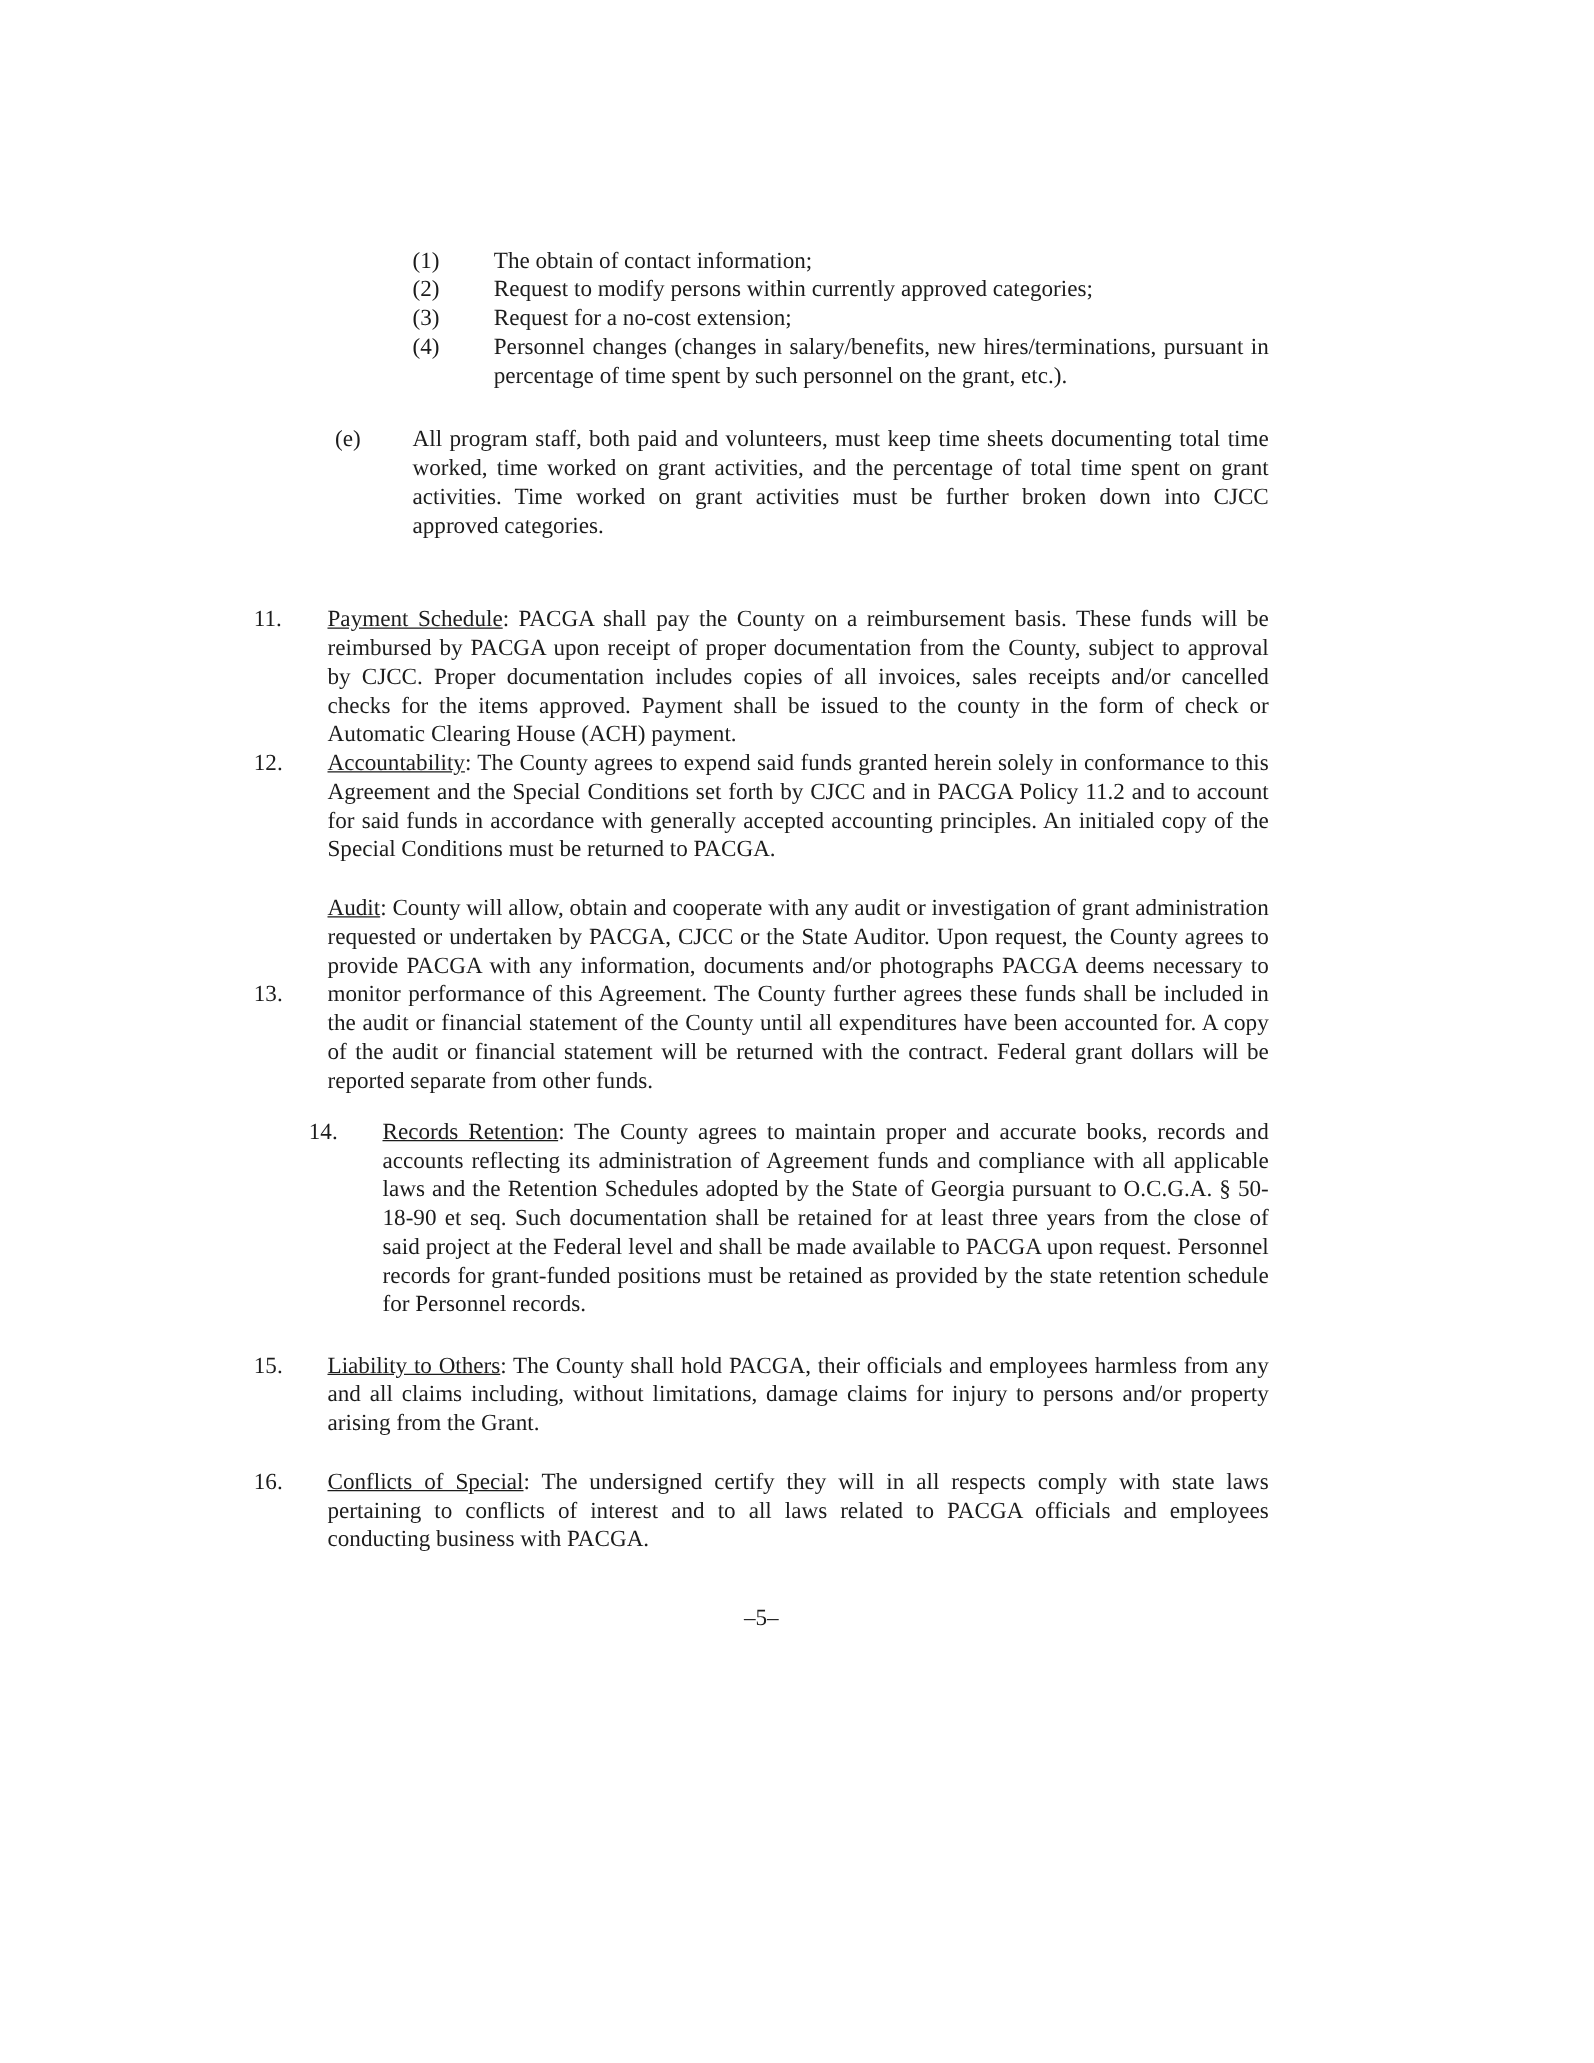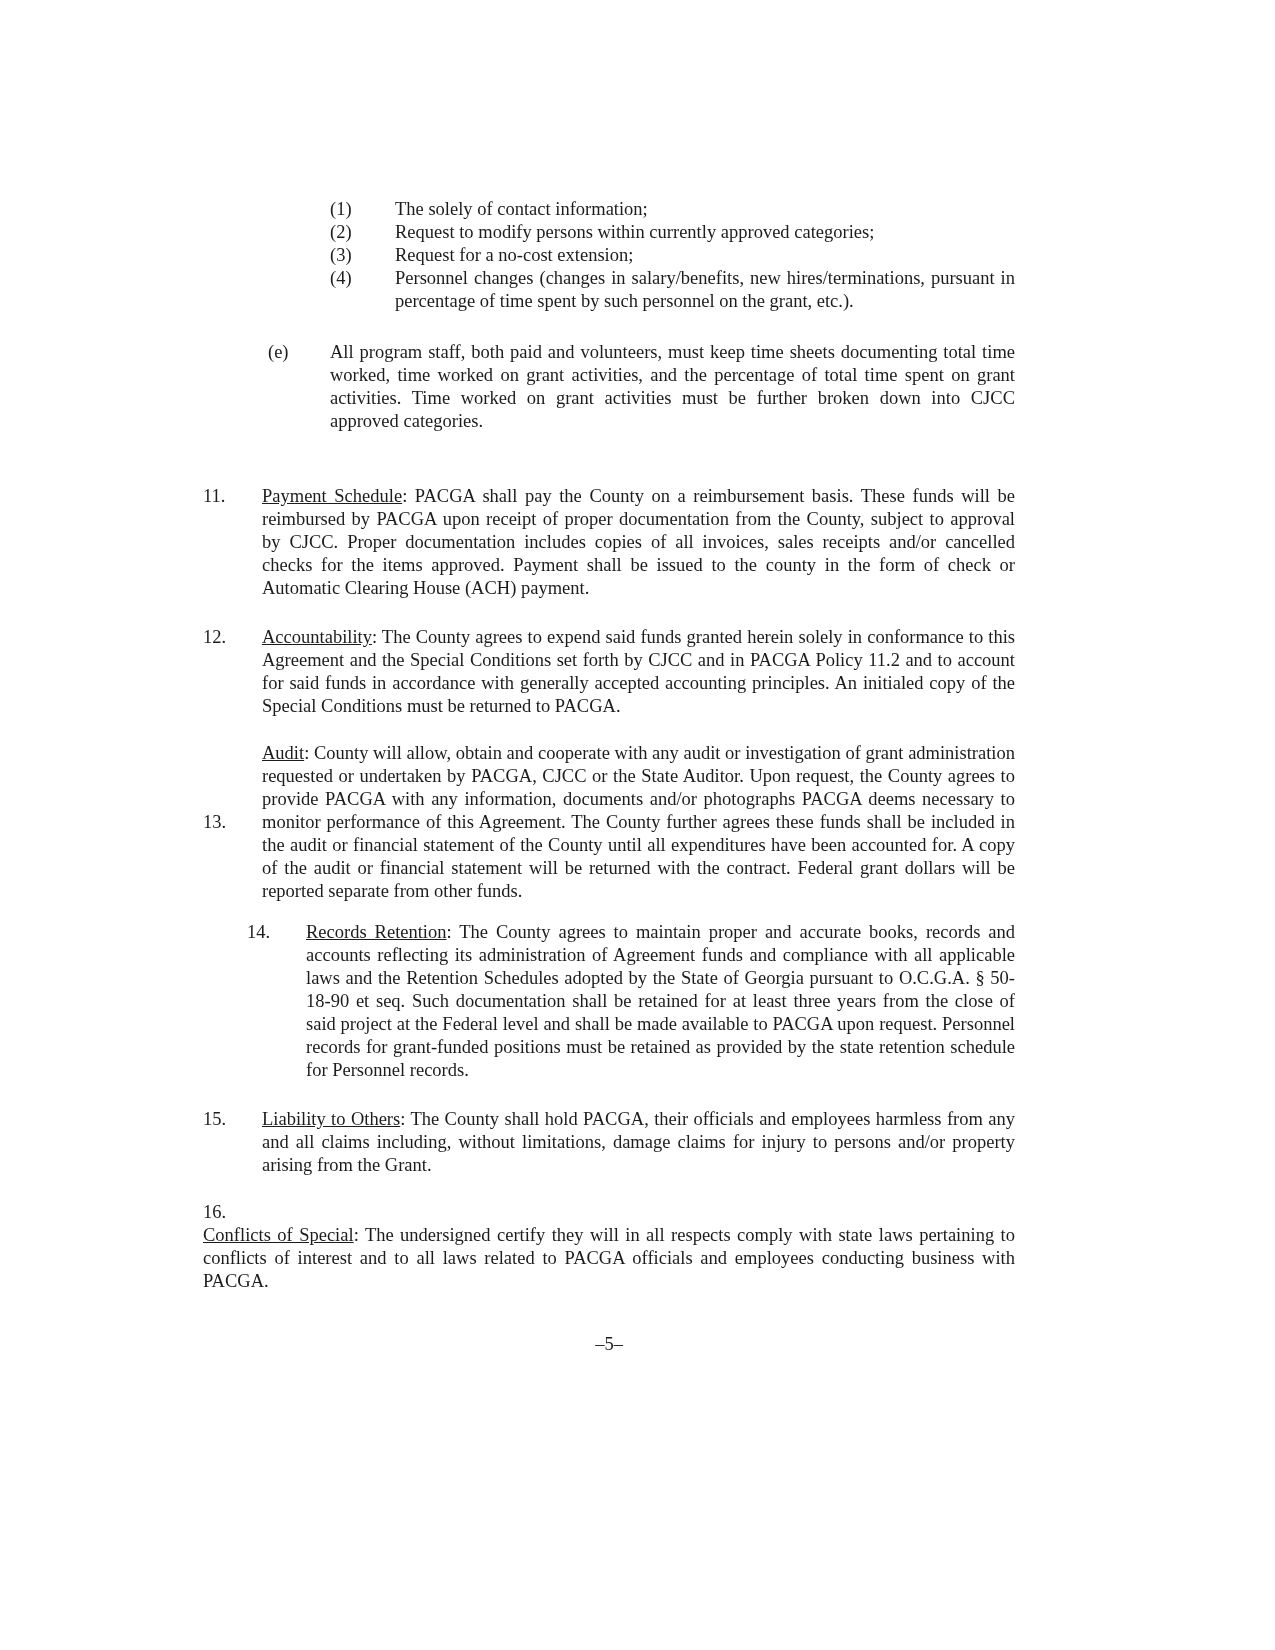--- a/index.html
+++ b/index.html
@@ -51,41 +51,41 @@
     width: 62px;
   }
   
   .numbered .label {
     width: 59px;
   }
   .numbered .term {
     text-decoration: underline;
   }
   .mt-11 { margin-top: 52px; }
-  .mt-12 { margin-top: 26px; }
+  .mt-12 { }
   .mt-13 { margin-top: 24px; align-items: center; }
   .mt-14 { margin-top: 18px; margin-left: 44px; }
   .mt-15 { margin-top: 26px; }
-  .mt-16 { margin-top: 24px; flex-direction: column; }
+  .mt-16 { margin-top: 24px; }
   .footer {
     margin-top: 40px;
     text-align: center;
     width: 100%;
   }
 </style>
 </head>
 <body>
 
 <div class="page">
   <div class="content">
 
     <div class="sublist">
       <div class="row">
         <div class="label">(1)</div>
-        <div class="text">The solely of contact information;</div>
+        <div class="text">The obtain of contact information;</div>
       </div>
       <div class="row">
         <div class="label">(2)</div>
         <div class="text">Request to modify persons within currently approved categories;</div>
       </div>
       <div class="row">
         <div class="label">(3)</div>
         <div class="text">Request for a no-cost extension;</div>
       </div>
       <div class="row">

